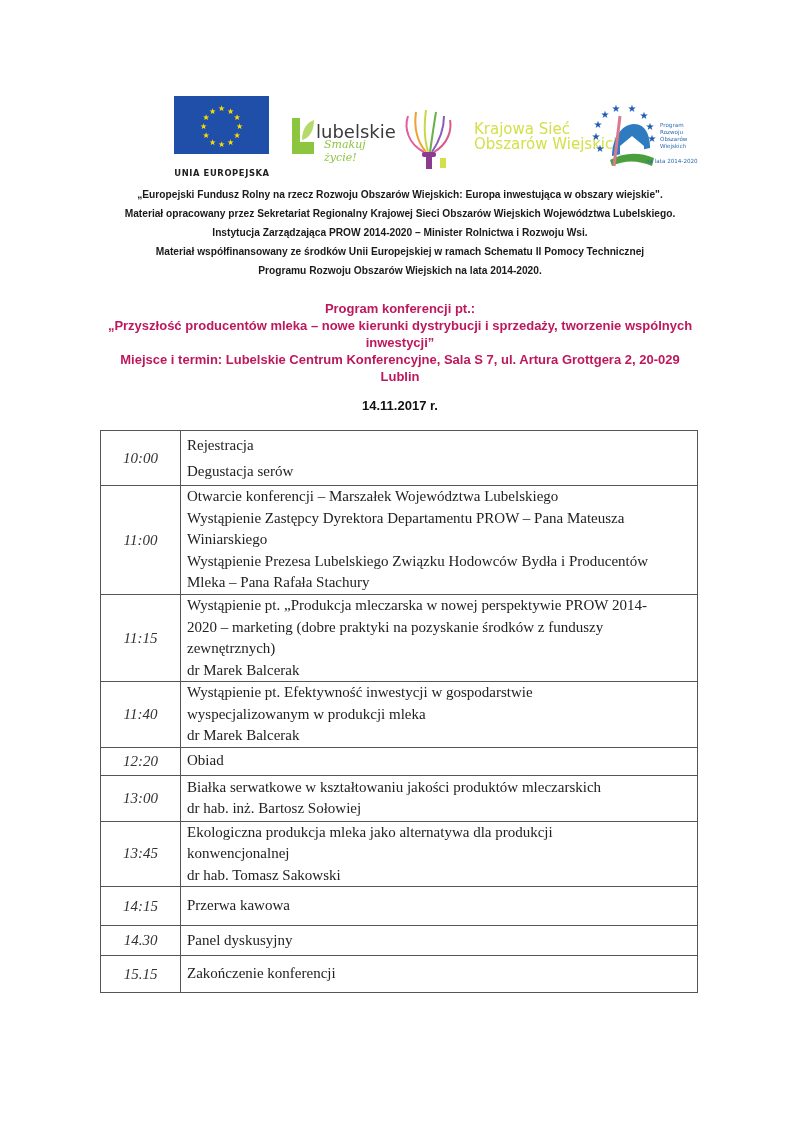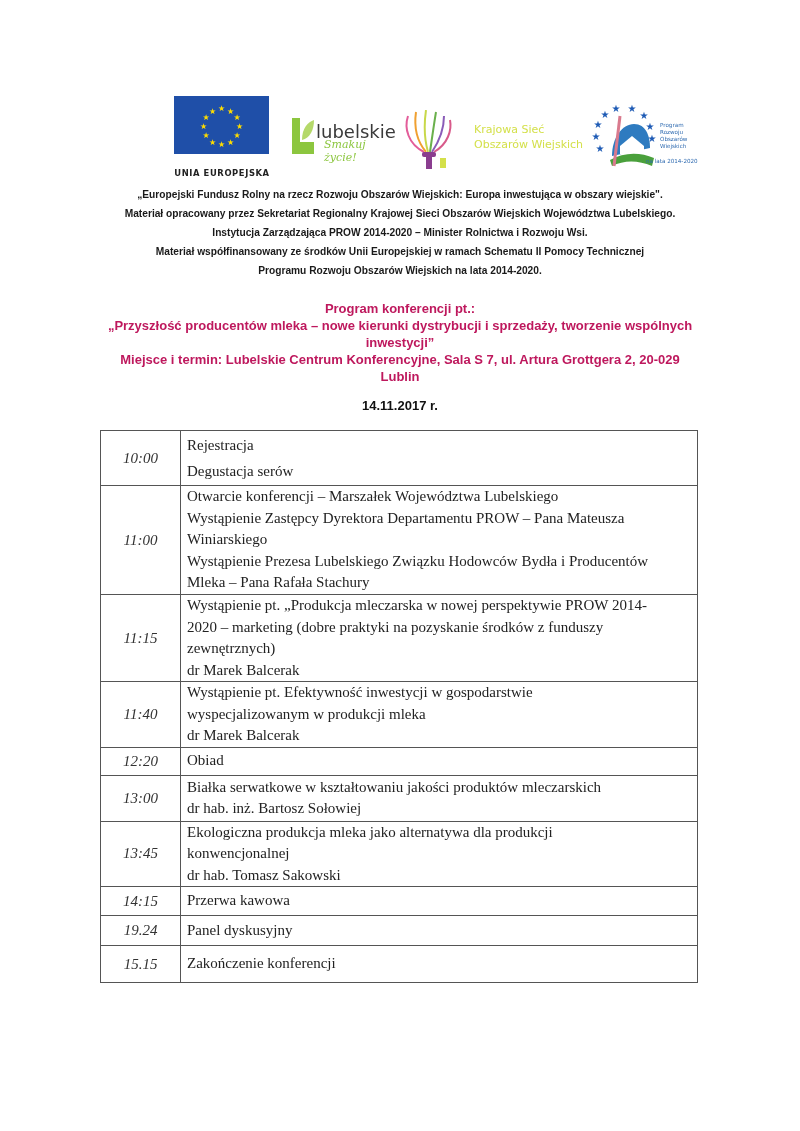--- a/index.html
+++ b/index.html
@@ -9,21 +9,21 @@
   }
   .logos { position: absolute; top: 96px; left: 0; width: 800px; height: 82px; }
   .eu { position: absolute; left: 174px; top: 0; width: 96px; }
   .eu-flag { width: 95px; height: 58px; background: #1f4fa8; position: relative; }
   .eu-flag svg { position: absolute; left: 0; top: 0; }
   .eu-label { font-family: "DejaVu Sans", sans-serif; font-weight: bold; font-size: 8.4px; letter-spacing: 0.6px; color: #222; margin-top: 14px; text-align: center; white-space: nowrap; }
   .lub { position: absolute; left: 290px; top: 20px; width: 110px; height: 44px; }
   .lub-name { position: absolute; left: 26px; top: 5px; font-family: "DejaVu Sans", sans-serif; font-size: 18px; color: #3a3a3a; }
   .lub-tag { position: absolute; left: 34px; top: 22px; font-family: "DejaVu Serif", serif; font-style: italic; font-size: 11px; color: #8cc63f; }
   .ksow { position: absolute; left: 394px; top: 14px; width: 180px; height: 60px; }
-  .ksow-text { position: absolute; left: 80px; top: 12px; font-family: "DejaVu Sans", sans-serif; font-size: 11px; line-height: 15px; color: #d4e04a; white-space: nowrap; }
+  .ksow-text { position: absolute; left: 80px; top: 12px; font-family: "DejaVu Sans", sans-serif; font-size: 15px; line-height: 15px; color: #d4e04a; white-space: nowrap; }
   .prow { position: absolute; left: 590px; top: 6px; width: 125px; height: 70px; }
   .prow-text { position: absolute; left: 70px; top: 20px; font-family: "DejaVu Sans", sans-serif; font-size: 5.6px; line-height: 7px; color: #2e6ab0; }
   .prow-years { position: absolute; left: 56px; top: 56px; font-family: "DejaVu Sans", sans-serif; font-size: 5.6px; color: #2e6ab0; white-space: nowrap; }
 
   .info { position: absolute; top: 185px; left: 0; width: 800px; text-align: center;
     font-family: "Liberation Sans", sans-serif; font-weight: bold; font-size: 10.2px; line-height: 19px; color: #1a1a1a; }
   .info div { white-space: nowrap; }
 
   .program { position: absolute; top: 300px; left: 0; width: 800px; text-align: center;
     font-family: "Liberation Sans", sans-serif; font-weight: bold; font-size: 13px; line-height: 17px; color: #be185d; }
@@ -189,28 +189,28 @@
     </td>
   </tr>
   <tr style="height:64px">
     <td class="time">13:45</td>
     <td class="desc">
       <span class="ln">Ekologiczna produkcja mleka jako alternatywa dla produkcji</span>
       <span class="ln">konwencjonalnej</span>
       <span class="ln">dr hab. Tomasz Sakowski</span>
     </td>
   </tr>
-  <tr style="height:29px">
+  <tr style="height:39px">
     <td class="time">14:15</td>
     <td class="desc">
       <span class="ln">Przerwa kawowa</span>
     </td>
   </tr>
   <tr style="height:30px">
-    <td class="time">19.24</td>
+    <td class="time">14.30</td>
     <td class="desc">
       <span class="ln">Panel dyskusyjny</span>
     </td>
   </tr>
   <tr style="height:37px">
     <td class="time">15.15</td>
     <td class="desc">
       <span class="ln">Zakończenie konferencji</span>
     </td>
   </tr>

